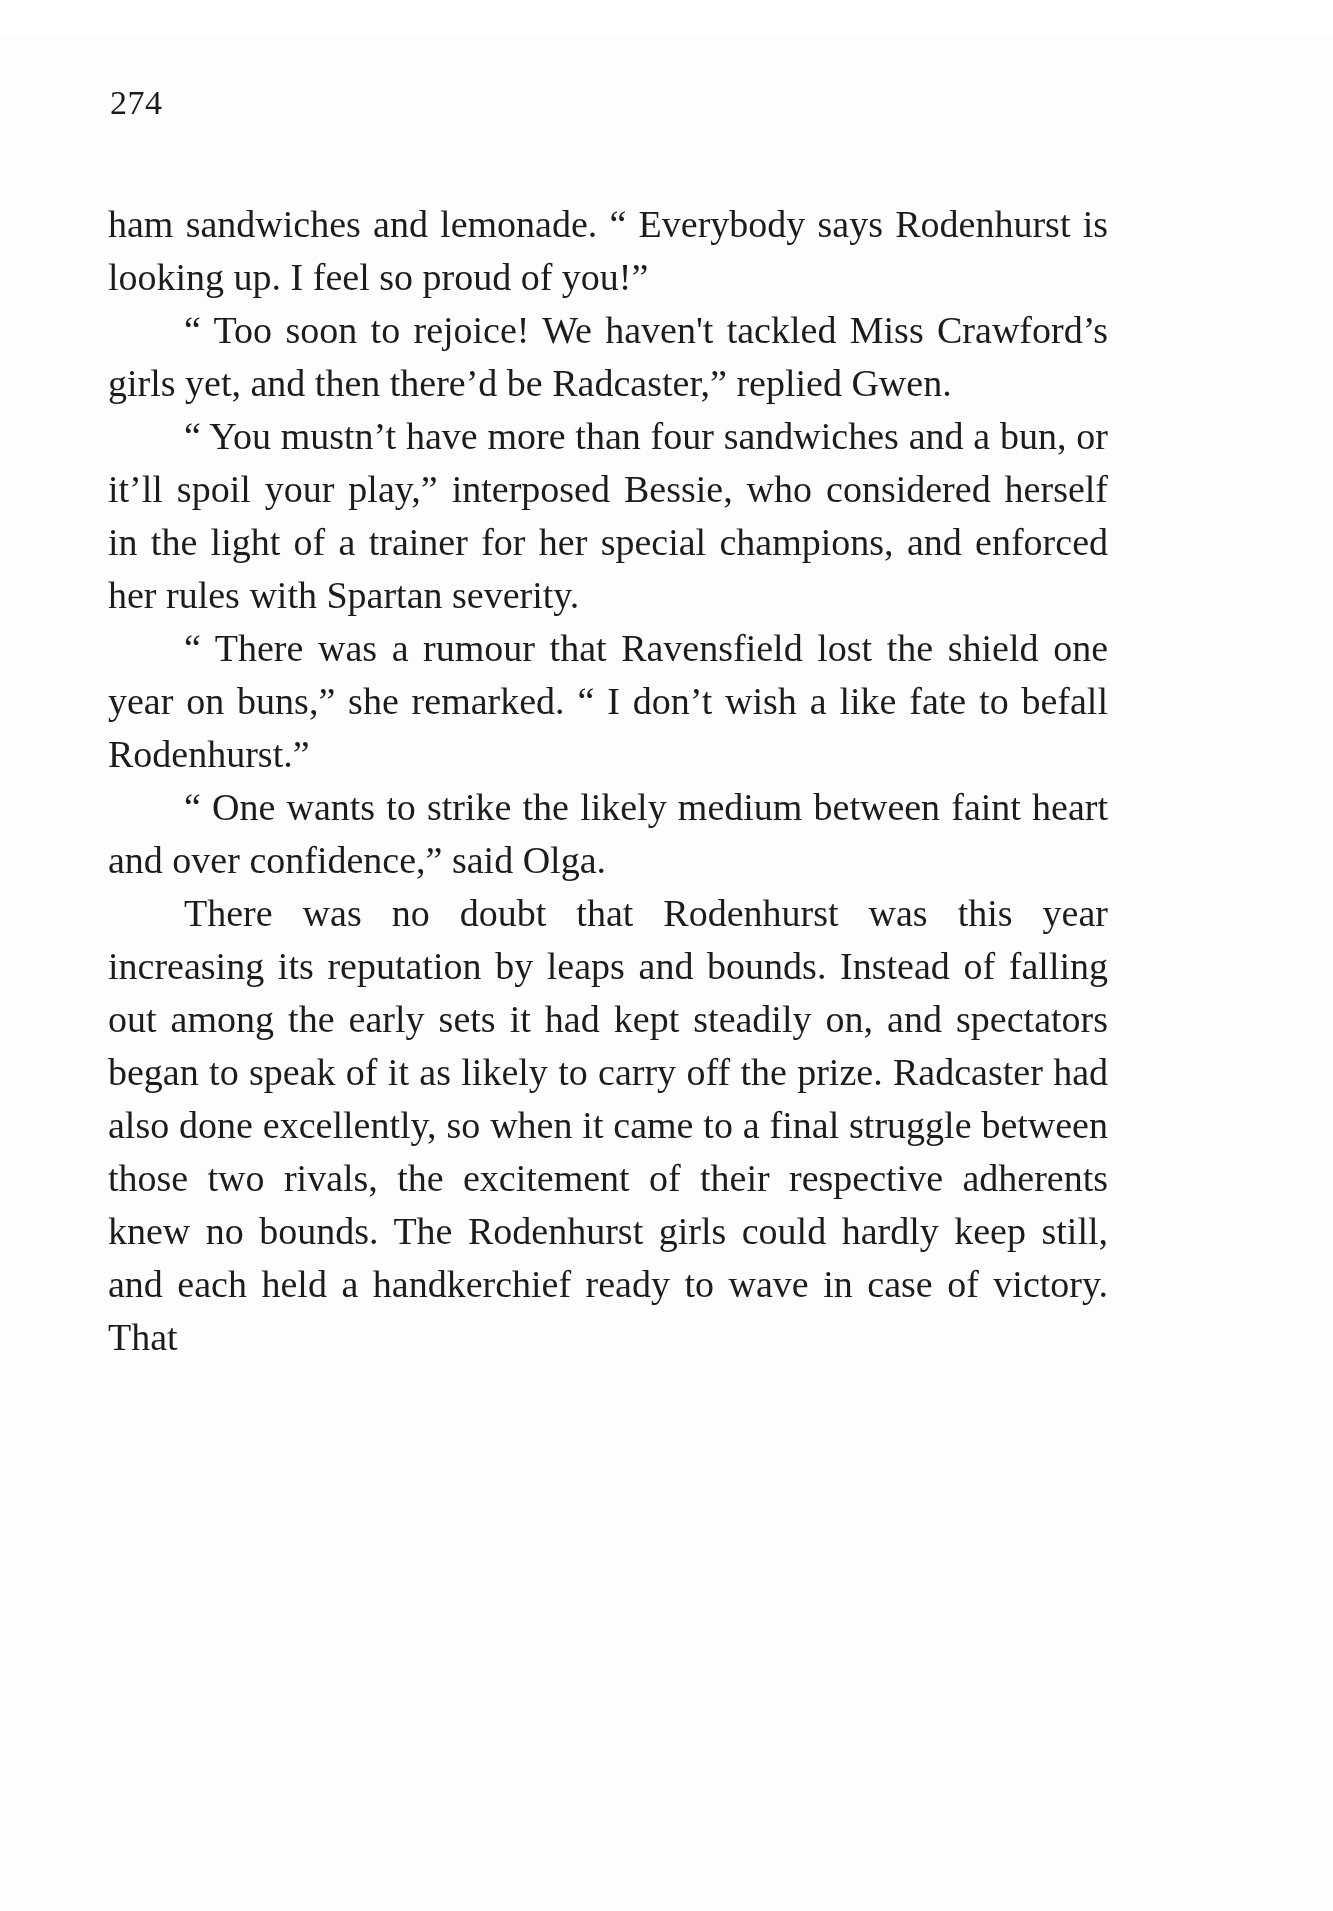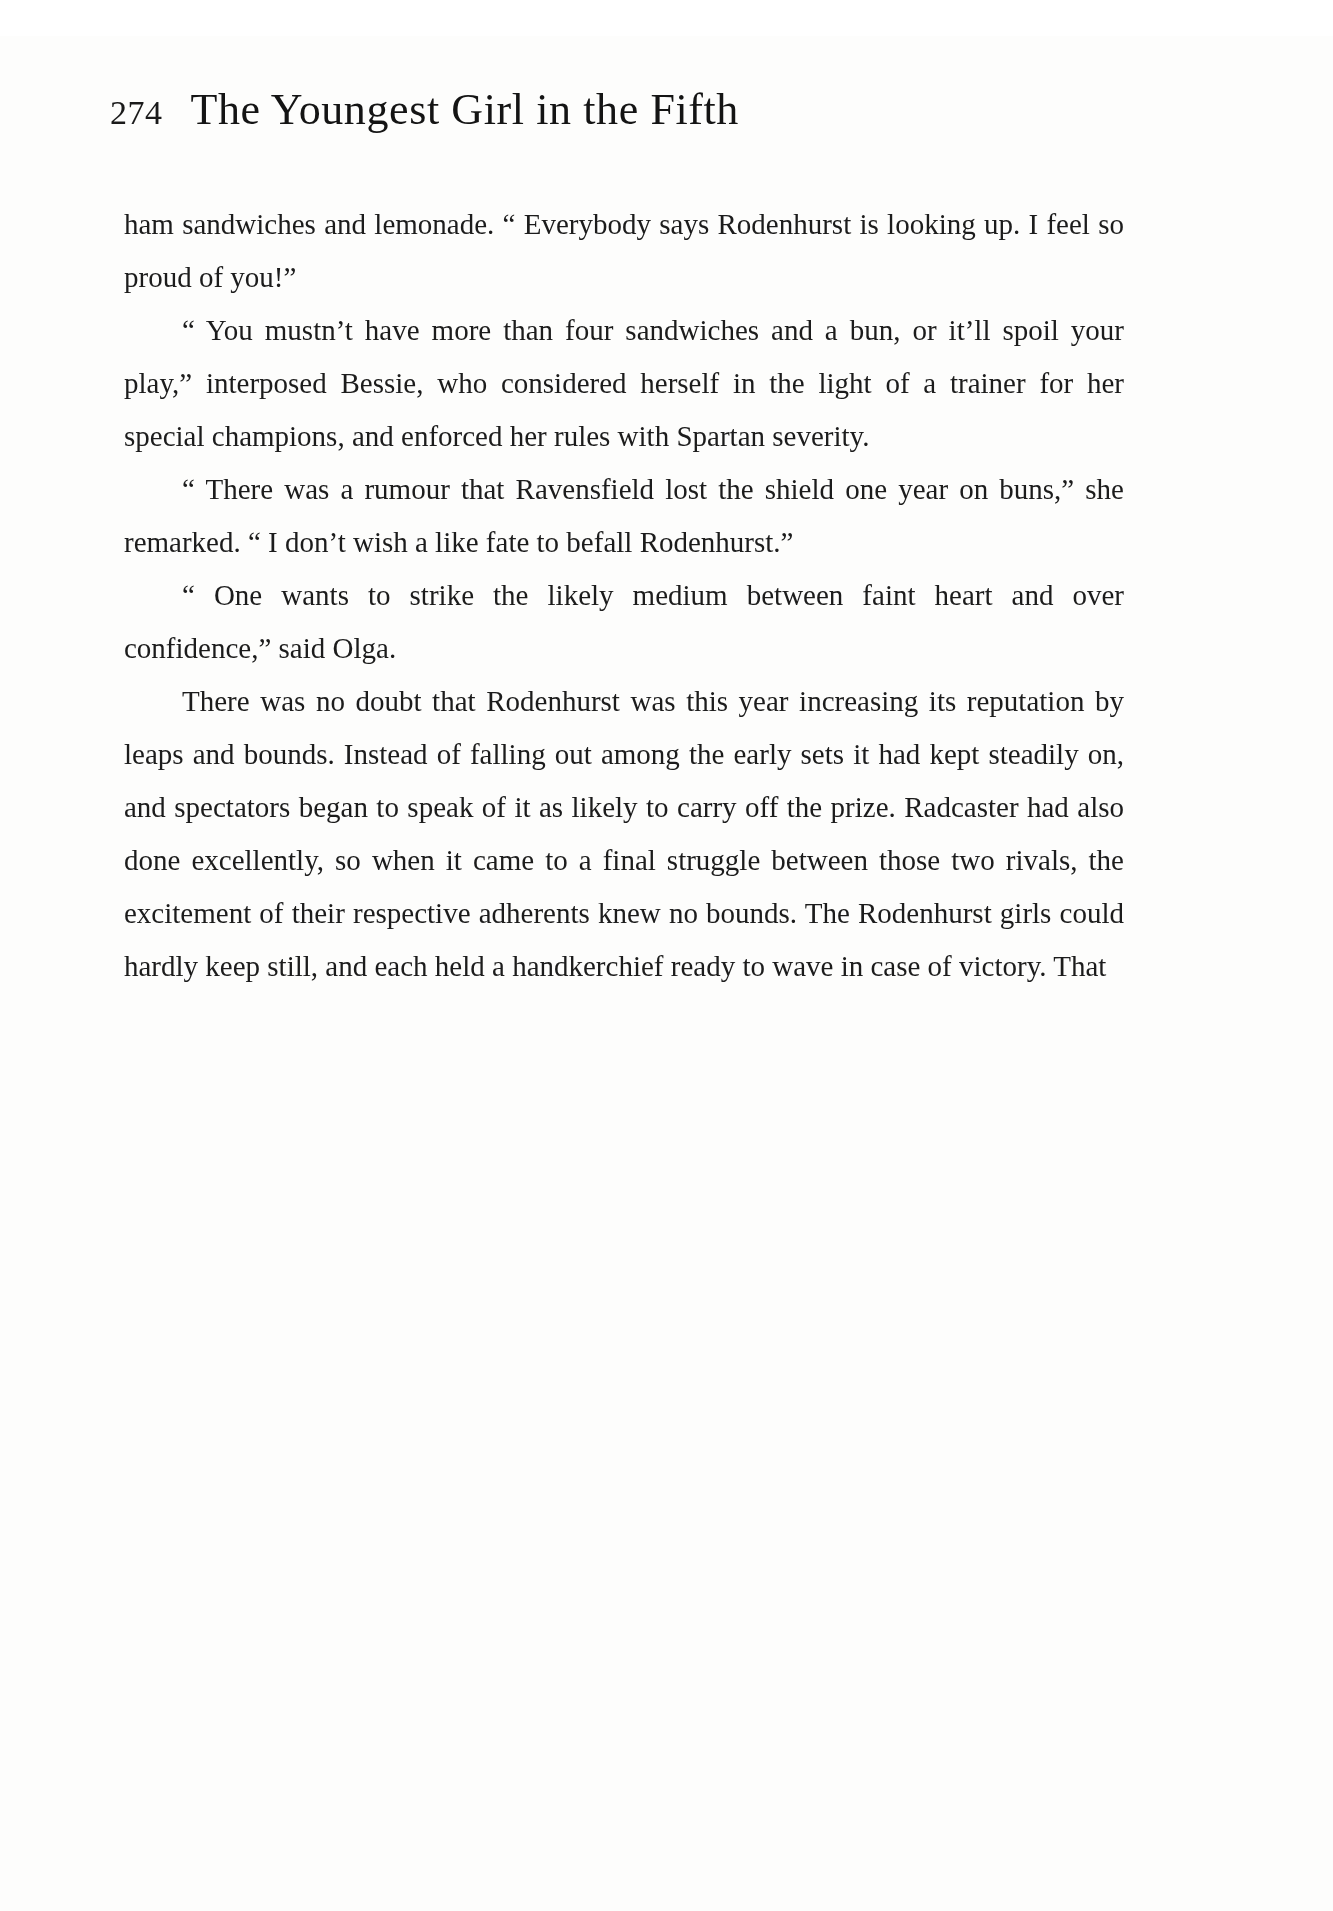--- a/index.html
+++ b/index.html
@@ -40,23 +40,23 @@
   }
   .running-title {
     font-size: 44px;
     letter-spacing: 0.6px;
     color: #141414;
     white-space: nowrap;
   }
   .body-text {
     position: absolute;
     top: 162px;
-    left: 124px;
+    left: 108px;
     width: 1000px;
-    font-size: 29px;
+    font-size: 38px;
     line-height: 53px;
     text-align: justify;
     color: #1c1c1c;
   }
   .body-text p {
     margin: 0;
     text-indent: 2.0em;
     text-align: justify;
     -webkit-hyphens: none;
     hyphens: none;
@@ -68,24 +68,24 @@
     text-align: justify;
   }
 </style>
 </head>
 <body>
 
 <div class="page">
 
   <div class="header">
     <span class="folio">274</span>
-    <span class="running-title">The Youngest Girl in the Fifth</span>
   </div>
 
   <div class="body-text">
     <p class="noindent">ham sandwiches and lemonade. “ Everybody says Rodenhurst is looking up. I feel so proud of you!”</p>
+    <p>“ Too soon to rejoice! We haven't tackled Miss Crawford’s girls yet, and then there’d be Radcaster,” replied Gwen.</p>
     <p>“ You mustn’t have more than four sandwiches and a bun, or it’ll spoil your play,” interposed Bessie, who considered herself in the light of a trainer for her special champions, and enforced her rules with Spartan severity.</p>
     <p>“ There was a rumour that Ravensfield lost the shield one year on buns,” she remarked. “ I don’t wish a like fate to befall Rodenhurst.”</p>
     <p>“ One wants to strike the likely medium between faint heart and over confidence,” said Olga.</p>
     <p>There was no doubt that Rodenhurst was this year increasing its reputation by leaps and bounds. Instead of falling out among the early sets it had kept steadily on, and spectators began to speak of it as likely to carry off the prize. Radcaster had also done excellently, so when it came to a final struggle between those two rivals, the excitement of their respective adherents knew no bounds. The Rodenhurst girls could hardly keep still, and each held a handkerchief ready to wave in case of victory. That</p>
   </div>
 
 </div>
 
 </body></html>

